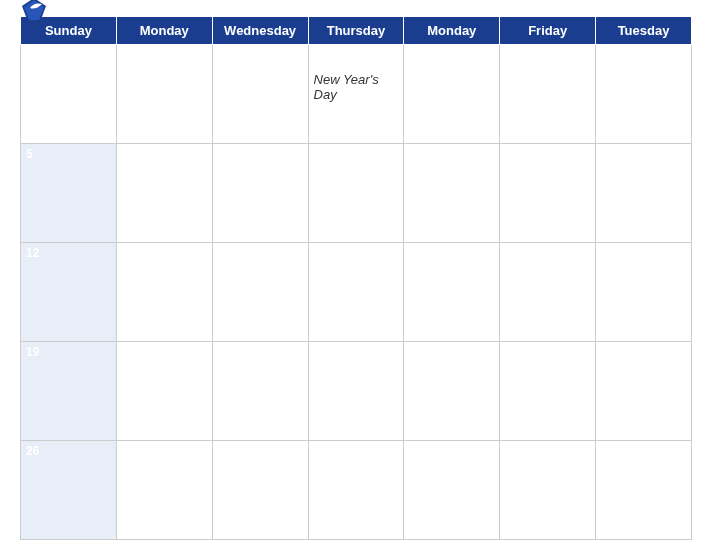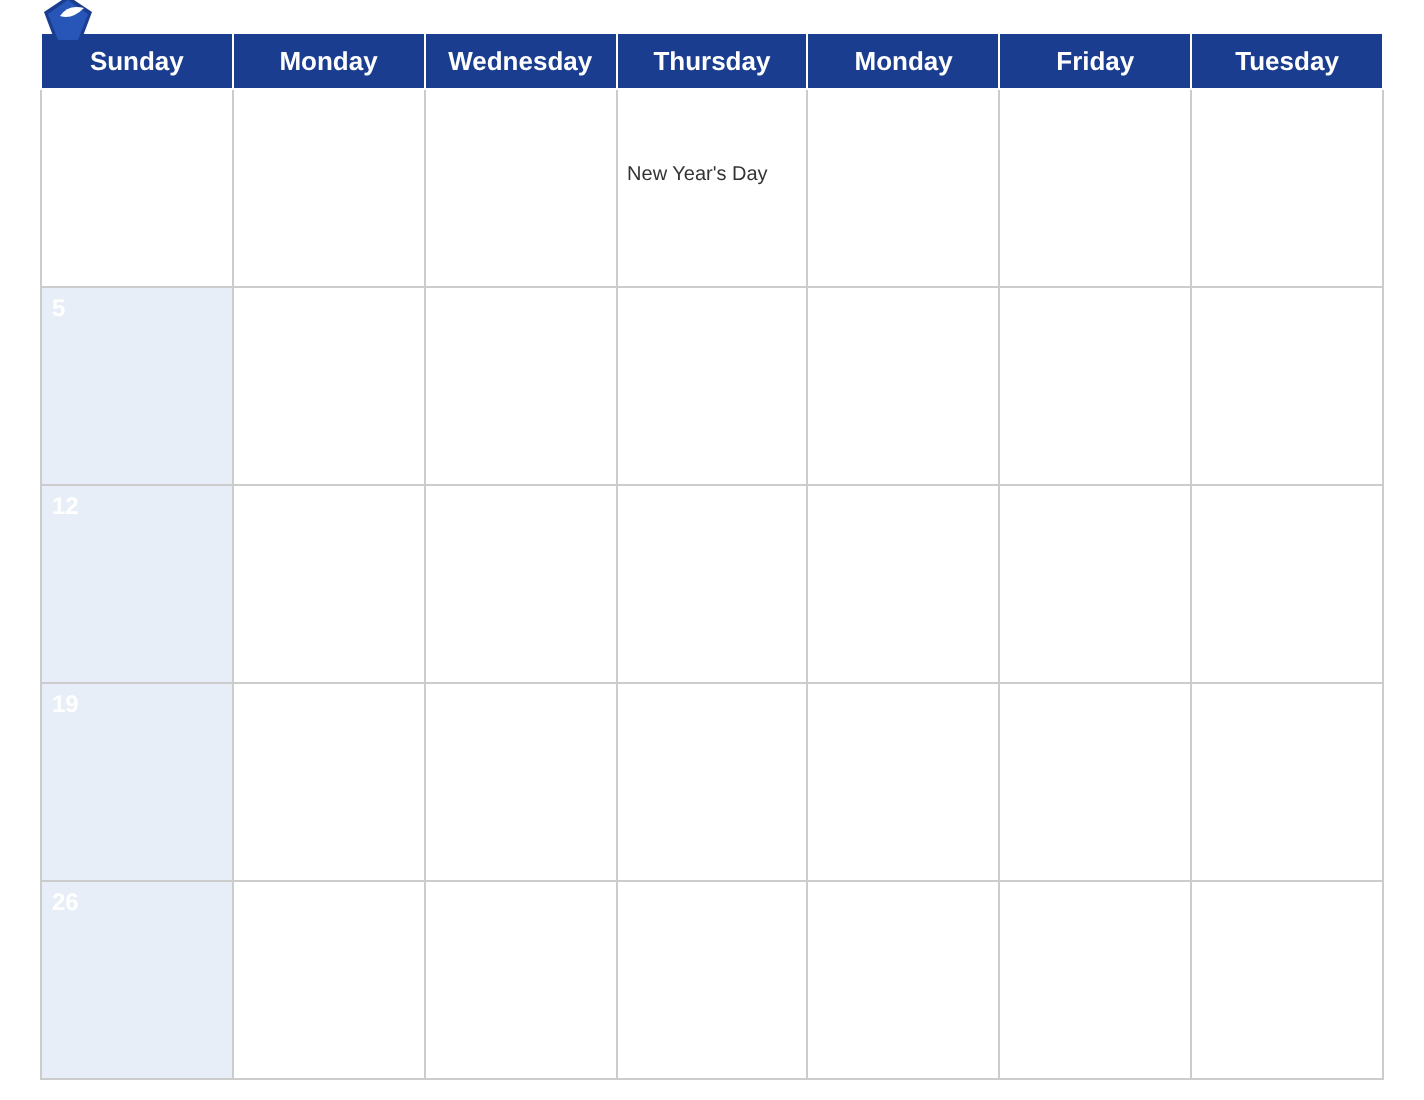--- a/index.html
+++ b/index.html
@@ -81,24 +81,25 @@
       padding: 3px 5px;
       height: 70px;
     }
     .day-num {
       font-size: 12px;
       color: #fff;
       font-weight: bold;
       display: block;
     }
     .event-label {
-      font-size: 10px;
+      font-size: 13px;
       color: #333;
       display: block;
-      margin-top: 20px;
+      margin-top: 10px;
+      font-style: italic;
     }
     .empty-cell {
       background-color: #fff;
     }
   </style>
 </head>
 <body>
 
 <div class="header">
   <div class="logo">

